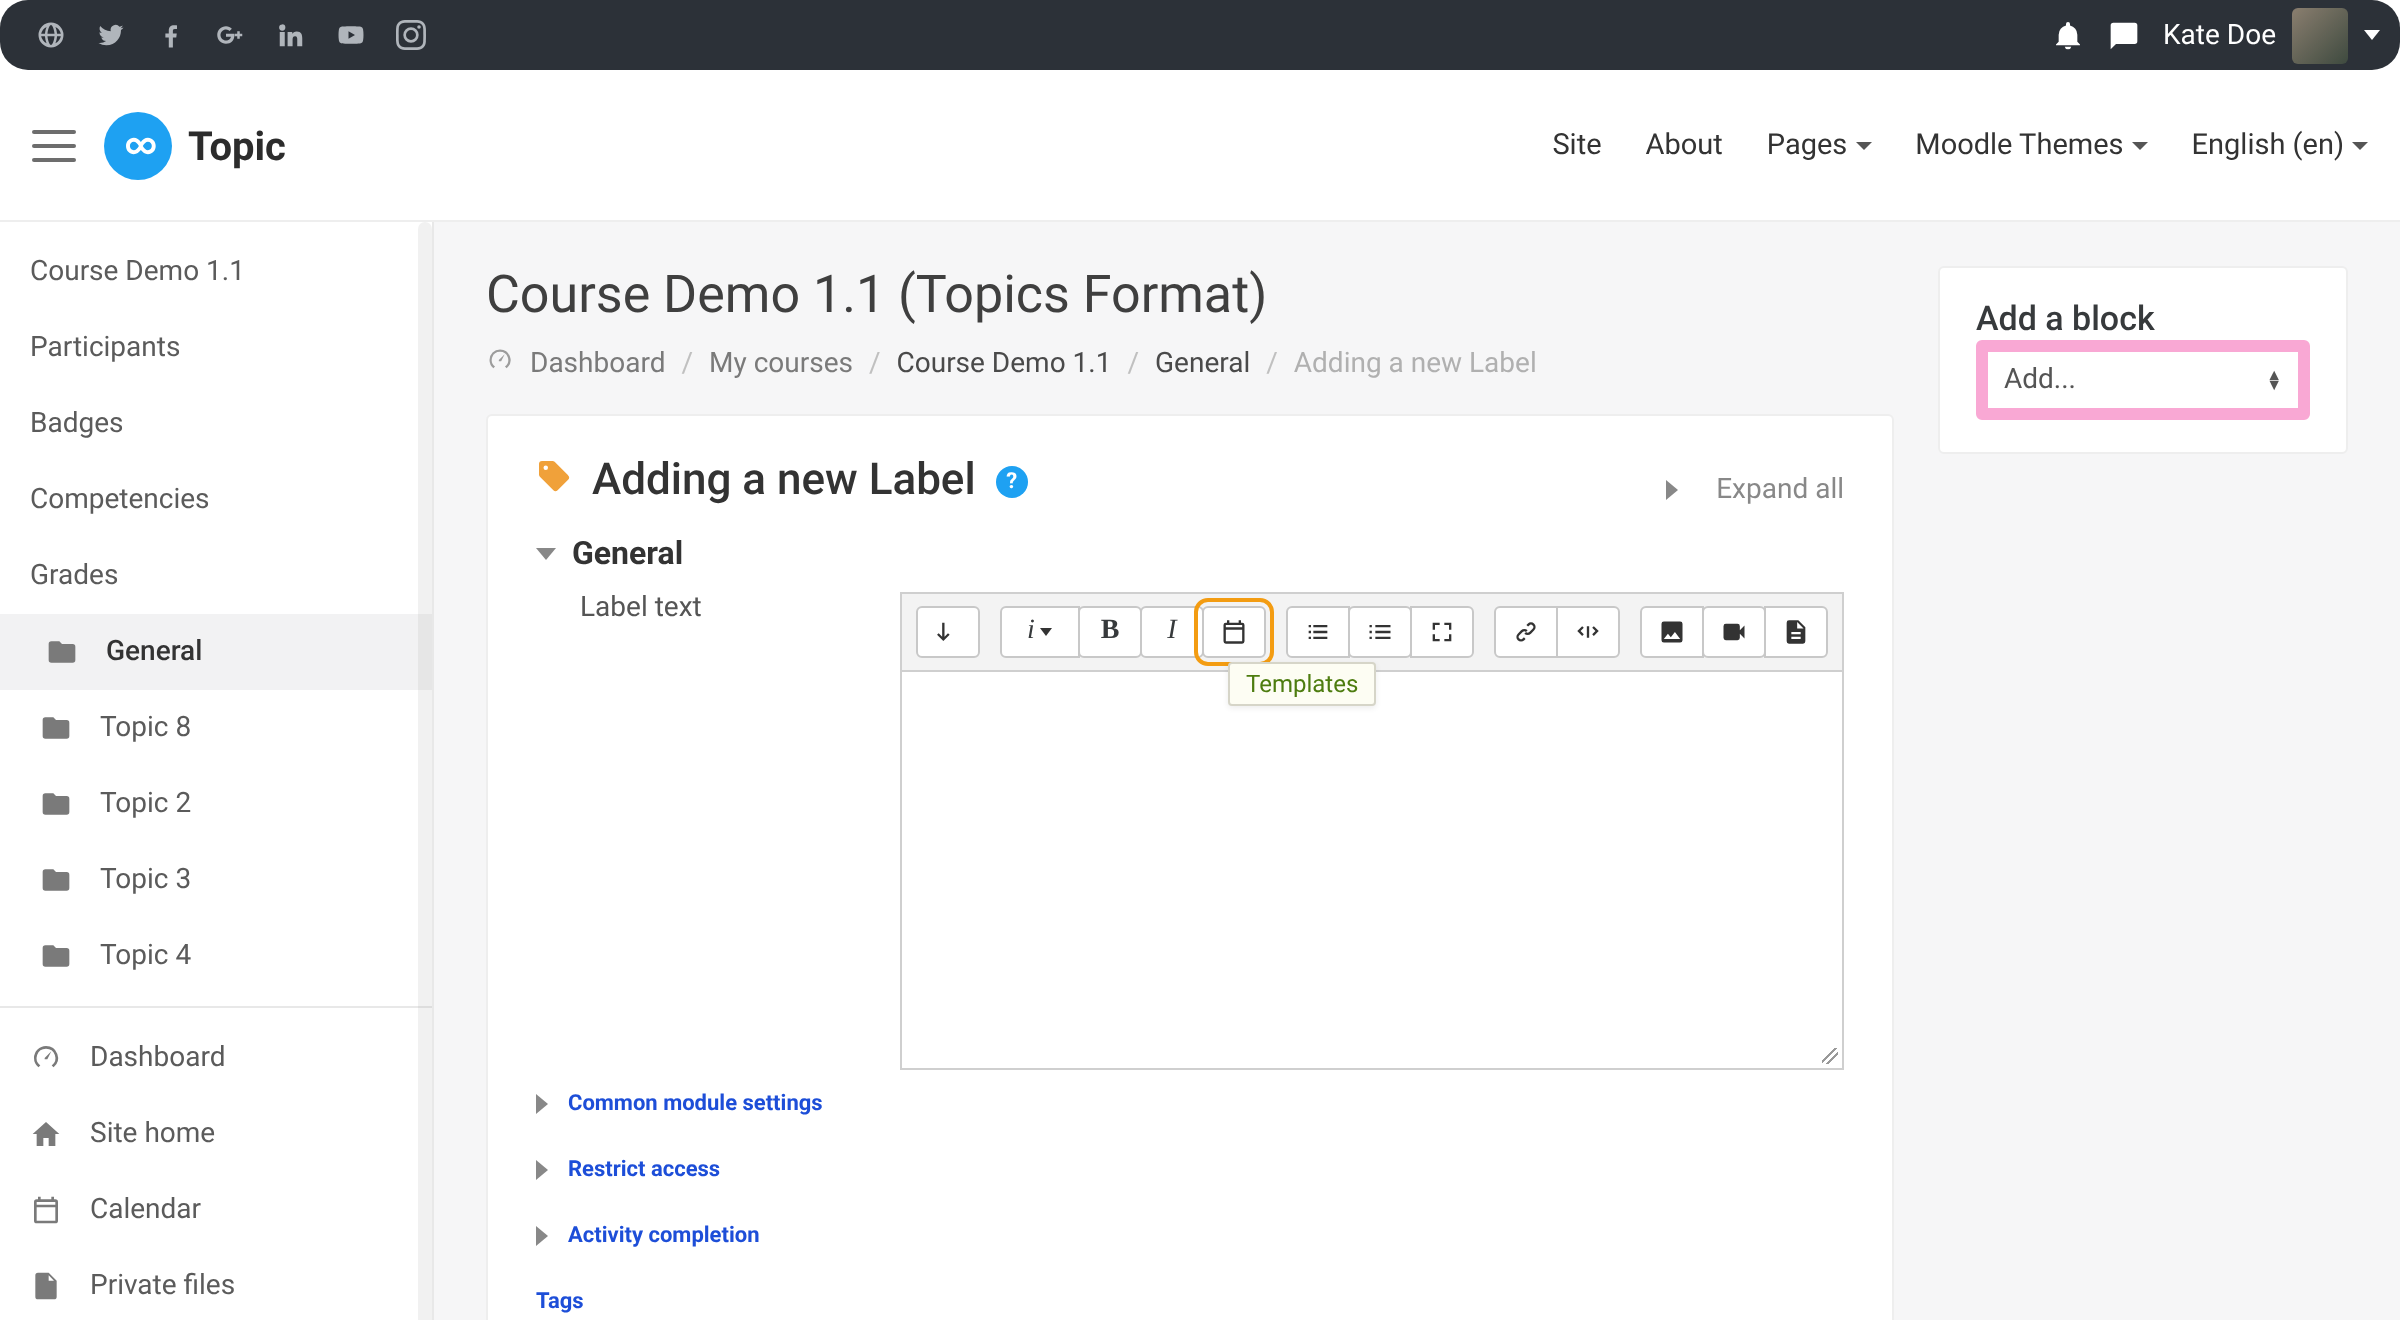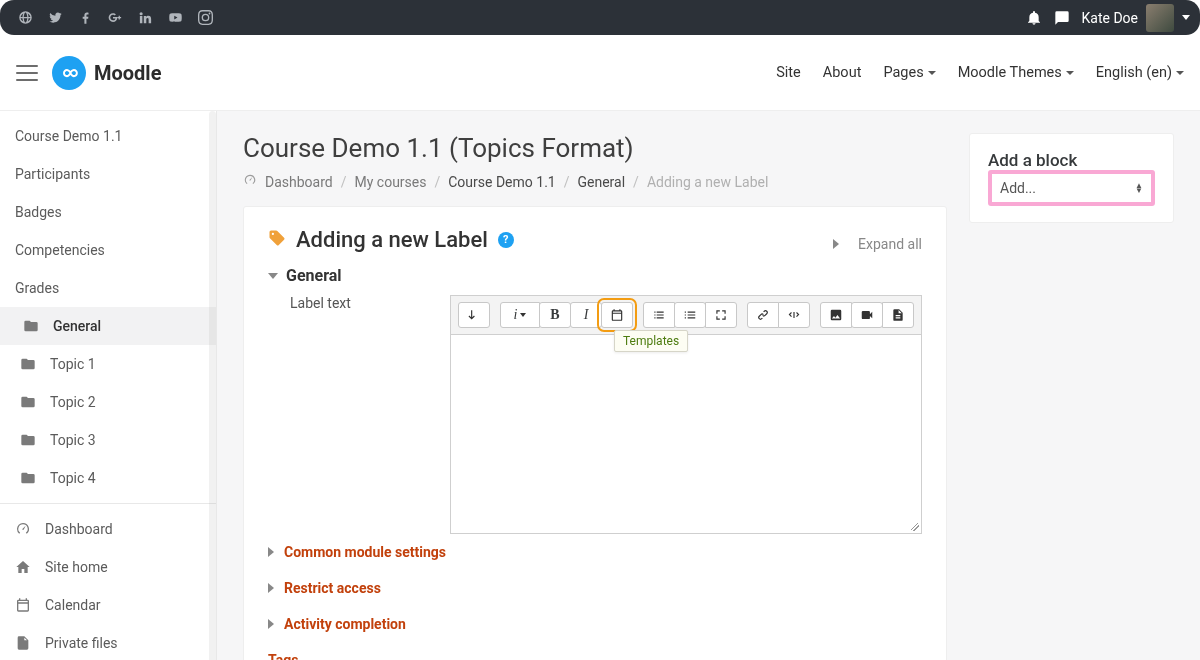--- a/index.html
+++ b/index.html
@@ -56,21 +56,21 @@
 .card { background: #fff; border: 1px solid #eee; border-radius: 3px; padding: 20px 24px 24px 24px; }
 .card-title { font-size: 22px; font-weight: 500; display: flex; align-items: center; gap: 10px; color: #333; margin-bottom: 6px; }
 .tag-icon svg { width: 18px; height: 18px; fill: #f0a13a; }
 .help-icon { width: 16px; height: 16px; border-radius: 50%; background: #1ea1f2; color: #fff; font-size: 11px; display: inline-flex; align-items: center; justify-content: center; font-weight: 700; cursor: pointer; }
 .expand-all { text-align: right; color: #888; font-size: 14px; cursor: pointer; display: flex; align-items: center; gap: 19px; justify-content: flex-end; margin-top: -22px; }
 .expand-all .tri-right { width: 0; height: 0; border-top: 5px solid transparent; border-bottom: 5px solid transparent; border-left: 6px solid #888; }
 
 .section-head { display: flex; align-items: center; gap: 8px; font-size: 16px; font-weight: 700; color: #333; margin: 14px 0 10px 0; cursor: pointer; }
 .tri-down { width: 0; height: 0; border-left: 5px solid transparent; border-right: 5px solid transparent; border-top: 6px solid #888; }
 .tri-right2 { width: 0; height: 0; border-top: 5px solid transparent; border-bottom: 5px solid transparent; border-left: 6px solid #888; }
-.section-collapsed { display: flex; align-items: center; gap: 10px; font-size: 14px; font-weight: 700; color: #c2410c; padding: 10px 0; cursor: pointer; }
+.section-collapsed { display: flex; align-items: center; gap: 10px; font-size: 11px; font-weight: 700; color: #1d4ed8; padding: 10px 0; cursor: pointer; }
 
 .form-row { display: flex; align-items: flex-start; gap: 20px; margin-left: 22px; }
 .form-label { width: 140px; color: #555; font-size: 14px; padding-top: 0; }
 .editor-wrap { flex: 1; }
 
 .editor { border: 1px solid #cfcfcf; background: #fff; }
 .toolbar { background: #f3f3f3; border-bottom: 1px solid #cfcfcf; padding: 6px 7px; display: flex; gap: 10px; align-items: center; position: relative; }
 .tb-group { display: flex; gap: 0; }
 .tb-btn { min-width: 32px; height: 26px; background: #fff; border: 1px solid #c8c8c8; border-radius: 3px; margin-right: -1px; display: flex; align-items: center; justify-content: center; cursor: pointer; font-family: Georgia, serif; font-size: 14px; }
 .tb-btn:first-child { border-radius: 3px 0 0 3px; }
@@ -85,21 +85,21 @@
 
 .tooltip { position: absolute; top: 34px; left: 163px; background: #fdfdf3; border: 1px solid #d6d5c8; padding: 3px 8px; font-size: 12px; color: #4d7c0f; border-radius: 2px; box-shadow: 0 1px 3px rgba(0,0,0,0.08); }
 
 .editor-area { width: 100%; height: 188px; border: none; resize: none; padding: 8px; font-family: inherit; outline: none; display: block; }
 .resize-handle { height: 10px; position: relative; }
 .resize-handle::after { content: ""; position: absolute; right: 2px; bottom: 2px; width: 8px; height: 8px; background-image: linear-gradient(135deg, transparent 0%, transparent 40%, #999 40%, #999 50%, transparent 50%, transparent 60%, #999 60%, #999 70%, transparent 70%); }
 
 .right-col { width: 205px; }
 .block-card { background: #fff; border: 1px solid #eee; border-radius: 3px; padding: 16px 18px; }
 .block-title { font-size: 17px; font-weight: 500; }
-.add-select { width: 100%; border: 4px solid #f9a8d4; border-radius: 3px; padding: 6px 8px; font-size: 14px; color: #555; background: #fff; cursor: pointer; display: flex; justify-content: space-between; align-items: center; }
+.add-select { width: 100%; border: 6px solid #f9a8d4; border-radius: 3px; padding: 6px 8px; font-size: 14px; color: #555; background: #fff; cursor: pointer; display: flex; justify-content: space-between; align-items: center; }
 .updown { display: inline-flex; flex-direction: column; line-height: 5px; font-size: 8px; color: #555; }
 </style>
 </head>
 <body>
 
 <div class="topbar">
   <div class="topbar-left">
     <span class="social-icon">
         <svg viewBox="0 0 24 24">
           <path d="M12 2a10 10 0 100 20 10 10 0 000-20zm7.9 9h-3.04a16 16 0 00-1.3-5.5A8.03 8.03 0 0119.9 11zM12 4c.9 0 2.3 2.4 2.83 7H9.17C9.7 6.4 11.1 4 12 4zM8.44 5.5A16 16 0 007.14 11H4.1a8.03 8.03 0 014.34-5.5zM4.1 13h3.04c.16 2 .63 3.9 1.3 5.5A8.03 8.03 0 014.1 13zM12 20c-.9 0-2.3-2.4-2.83-7h5.66C14.3 17.6 12.9 20 12 20zm3.56-1.5c.67-1.6 1.14-3.5 1.3-5.5h3.04a8.03 8.03 0 01-4.34 5.5z"></path>
@@ -161,21 +161,21 @@
         <span></span>
         <span></span>
         <span></span>
       </div>
     <div class="logo">
       <span class="logo-circle">
           <svg viewBox="0 0 24 24">
             <path d="M18.6 6.5c-2 0-3.5 1.3-4.7 2.8C12.7 7.8 11.2 6.5 9.2 6.5 6.3 6.5 4 8.9 4 12s2.3 5.5 5.2 5.5c2 0 3.5-1.3 4.7-2.8 1.2 1.5 2.7 2.8 4.7 2.8 2.9 0 5.2-2.4 5.2-5.5S21.5 6.5 18.6 6.5zM9.2 14.8c-1.5 0-2.6-1.3-2.6-2.8s1.1-2.8 2.6-2.8c1.3 0 2.4 1.2 3.4 2.8-1 1.6-2.1 2.8-3.4 2.8zm9.4 0c-1.3 0-2.4-1.2-3.4-2.8 1-1.6 2.1-2.8 3.4-2.8 1.5 0 2.6 1.3 2.6 2.8s-1.1 2.8-2.6 2.8z"></path>
           </svg>
         </span>
-      <span class="logo-text">Moodle</span>
+      <span class="logo-text">Topic</span>
     </div>
   </div>
   <div class="main-nav">
     <span class="nav-link">Site</span>
     <span class="nav-link">About</span>
     <span class="nav-link">
         <span>Pages</span>
         <span class="small-caret"></span>
       </span>
     <span class="nav-link">
@@ -205,21 +205,21 @@
           </svg>
         </span>
       <span>General</span>
     </div>
     <div class="sidebar-link indented">
       <span class="sb-icon">
           <svg viewBox="0 0 24 24">
             <path d="M10 4H4a2 2 0 00-2 2v12a2 2 0 002 2h16a2 2 0 002-2V8a2 2 0 00-2-2h-8l-2-2z"></path>
           </svg>
         </span>
-      <span>Topic 1</span>
+      <span>Topic 8</span>
     </div>
     <div class="sidebar-link indented">
       <span class="sb-icon">
           <svg viewBox="0 0 24 24">
             <path d="M10 4H4a2 2 0 00-2 2v12a2 2 0 002 2h16a2 2 0 002-2V8a2 2 0 00-2-2h-8l-2-2z"></path>
           </svg>
         </span>
       <span>Topic 2</span>
     </div>
     <div class="sidebar-link indented">

